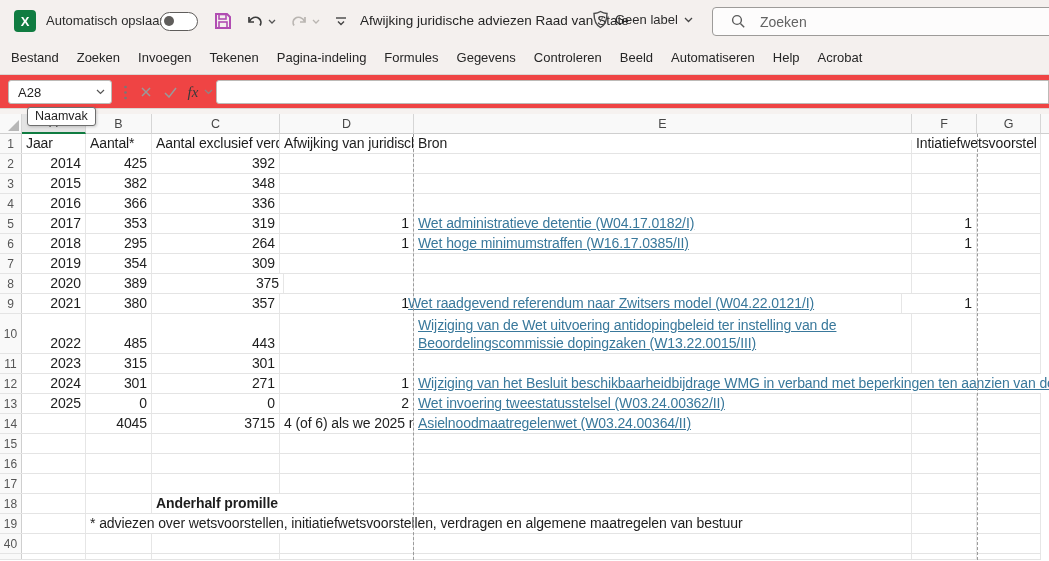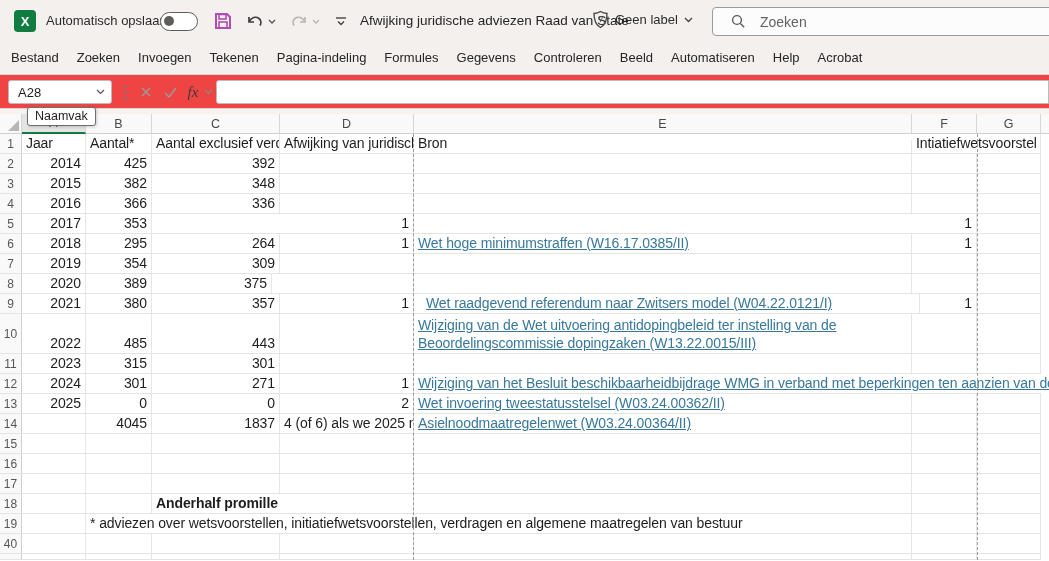--- a/index.html
+++ b/index.html
@@ -257,21 +257,23 @@
         <div class="cell num" style="left: 152px; width: 128px;">336</div>
         <div class="cell" style="left: 280px; width: 134px;"></div>
         <div class="cell" style="left: 414px; width: 498px;"></div>
         <div class="cell" style="left: 912px; width: 65px;"></div>
         <div class="cell" style="left: 977px; width: 64px;"></div>
         <div class="rownum">4</div>
       </div>
       <div class="row" style="height: 20px;">
         <div class="cell num" style="left: 22px; width: 64px;">2017</div>
         <div class="cell num" style="left: 86px; width: 66px;">353</div>
+        <div class="cell num" style="left: 152px; width: 128px;">319</div>
         <div class="cell num" style="left: 280px; width: 134px;">1</div>
+        <div class="cell link" style="left: 414px; width: 498px;">Wet administratieve detentie (W04.17.0182/I)</div>
         <div class="cell num" style="left: 912px; width: 65px;">1</div>
         <div class="cell" style="left: 977px; width: 64px;"></div>
         <div class="rownum">5</div>
       </div>
       <div class="row" style="height: 20px;">
         <div class="cell num" style="left: 22px; width: 64px;">2018</div>
         <div class="cell num" style="left: 86px; width: 66px;">295</div>
         <div class="cell num" style="left: 152px; width: 128px;">264</div>
         <div class="cell num" style="left: 280px; width: 134px;">1</div>
         <div class="cell link" style="left: 414px; width: 498px;">Wet hoge minimumstraffen (W16.17.0385/II)</div>
@@ -285,33 +287,33 @@
         <div class="cell num" style="left: 152px; width: 128px;">309</div>
         <div class="cell" style="left: 280px; width: 134px;"></div>
         <div class="cell" style="left: 414px; width: 498px;"></div>
         <div class="cell" style="left: 912px; width: 65px;"></div>
         <div class="cell" style="left: 977px; width: 64px;"></div>
         <div class="rownum">7</div>
       </div>
       <div class="row" style="height: 20px;">
         <div class="cell num" style="left: 22px; width: 64px;">2020</div>
         <div class="cell num" style="left: 86px; width: 66px;">389</div>
-        <div class="cell num" style="left: 144px; width: 128px;">375</div>
+        <div class="cell num" style="left: 156px; width: 128px;">375</div>
         <div class="cell" style="left: 280px; width: 134px;"></div>
         <div class="cell" style="left: 414px; width: 498px;"></div>
         <div class="cell" style="left: 912px; width: 65px;"></div>
         <div class="cell" style="left: 977px; width: 64px;"></div>
         <div class="rownum">8</div>
       </div>
       <div class="row" style="height: 20px;">
         <div class="cell num" style="left: 22px; width: 64px;">2021</div>
         <div class="cell num" style="left: 86px; width: 66px;">380</div>
         <div class="cell num" style="left: 152px; width: 128px;">357</div>
         <div class="cell num" style="left: 280px; width: 134px;">1</div>
-        <div class="cell link" style="left: 422px; width: 498px;">Wet raadgevend referendum naar Zwitsers model (W04.22.0121/I)</div>
+        <div class="cell link" style="left: 404px; width: 498px;">Wet raadgevend referendum naar Zwitsers model (W04.22.0121/I)</div>
         <div class="cell num" style="left: 912px; width: 65px;">1</div>
         <div class="cell" style="left: 977px; width: 64px;"></div>
         <div class="rownum">9</div>
       </div>
       <div class="row" style="height: 40px;">
         <div class="cell num" style="left: 22px; width: 64px;">2022</div>
         <div class="cell num" style="left: 86px; width: 66px;">485</div>
         <div class="cell num" style="left: 152px; width: 128px;">443</div>
         <div class="cell" style="left: 280px; width: 134px;"></div>
         <div class="cell link wrap" style="left: 414px; width: 498px;">Wijziging van de Wet uitvoering antidopingbeleid ter instelling van de Beoordelingscommissie dopingzaken (W13.22.0015/III)</div>
@@ -345,21 +347,21 @@
         <div class="cell num" style="left: 152px; width: 128px;">0</div>
         <div class="cell num" style="left: 280px; width: 134px;">2</div>
         <div class="cell link" style="left: 414px; width: 498px;">Wet invoering tweestatusstelsel (W03.24.00362/II)</div>
         <div class="cell" style="left: 912px; width: 65px;"></div>
         <div class="cell" style="left: 977px; width: 64px;"></div>
         <div class="rownum">13</div>
       </div>
       <div class="row" style="height: 20px;">
         <div class="cell" style="left: 22px; width: 64px;"></div>
         <div class="cell num" style="left: 86px; width: 66px;">4045</div>
-        <div class="cell num" style="left: 152px; width: 128px;">1837</div>
+        <div class="cell num" style="left: 152px; width: 128px;">3715</div>
         <div class="cell clip" style="left: 280px; width: 134px;">4 (of 6) als we 2025 me</div>
         <div class="cell link" style="left: 414px; width: 498px;">Asielnoodmaatregelenwet (W03.24.00364/II)</div>
         <div class="cell" style="left: 912px; width: 65px;"></div>
         <div class="cell" style="left: 977px; width: 64px;"></div>
         <div class="rownum">14</div>
       </div>
       <div class="row" style="height: 20px;">
         <div class="cell" style="left: 22px; width: 64px;"></div>
         <div class="cell" style="left: 86px; width: 66px;"></div>
         <div class="cell" style="left: 152px; width: 128px;"></div>

